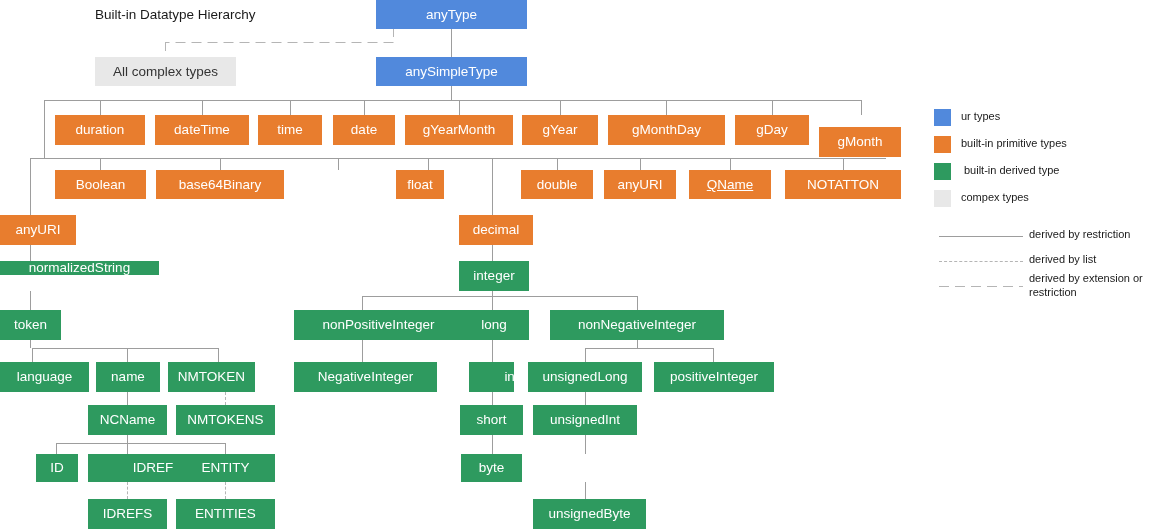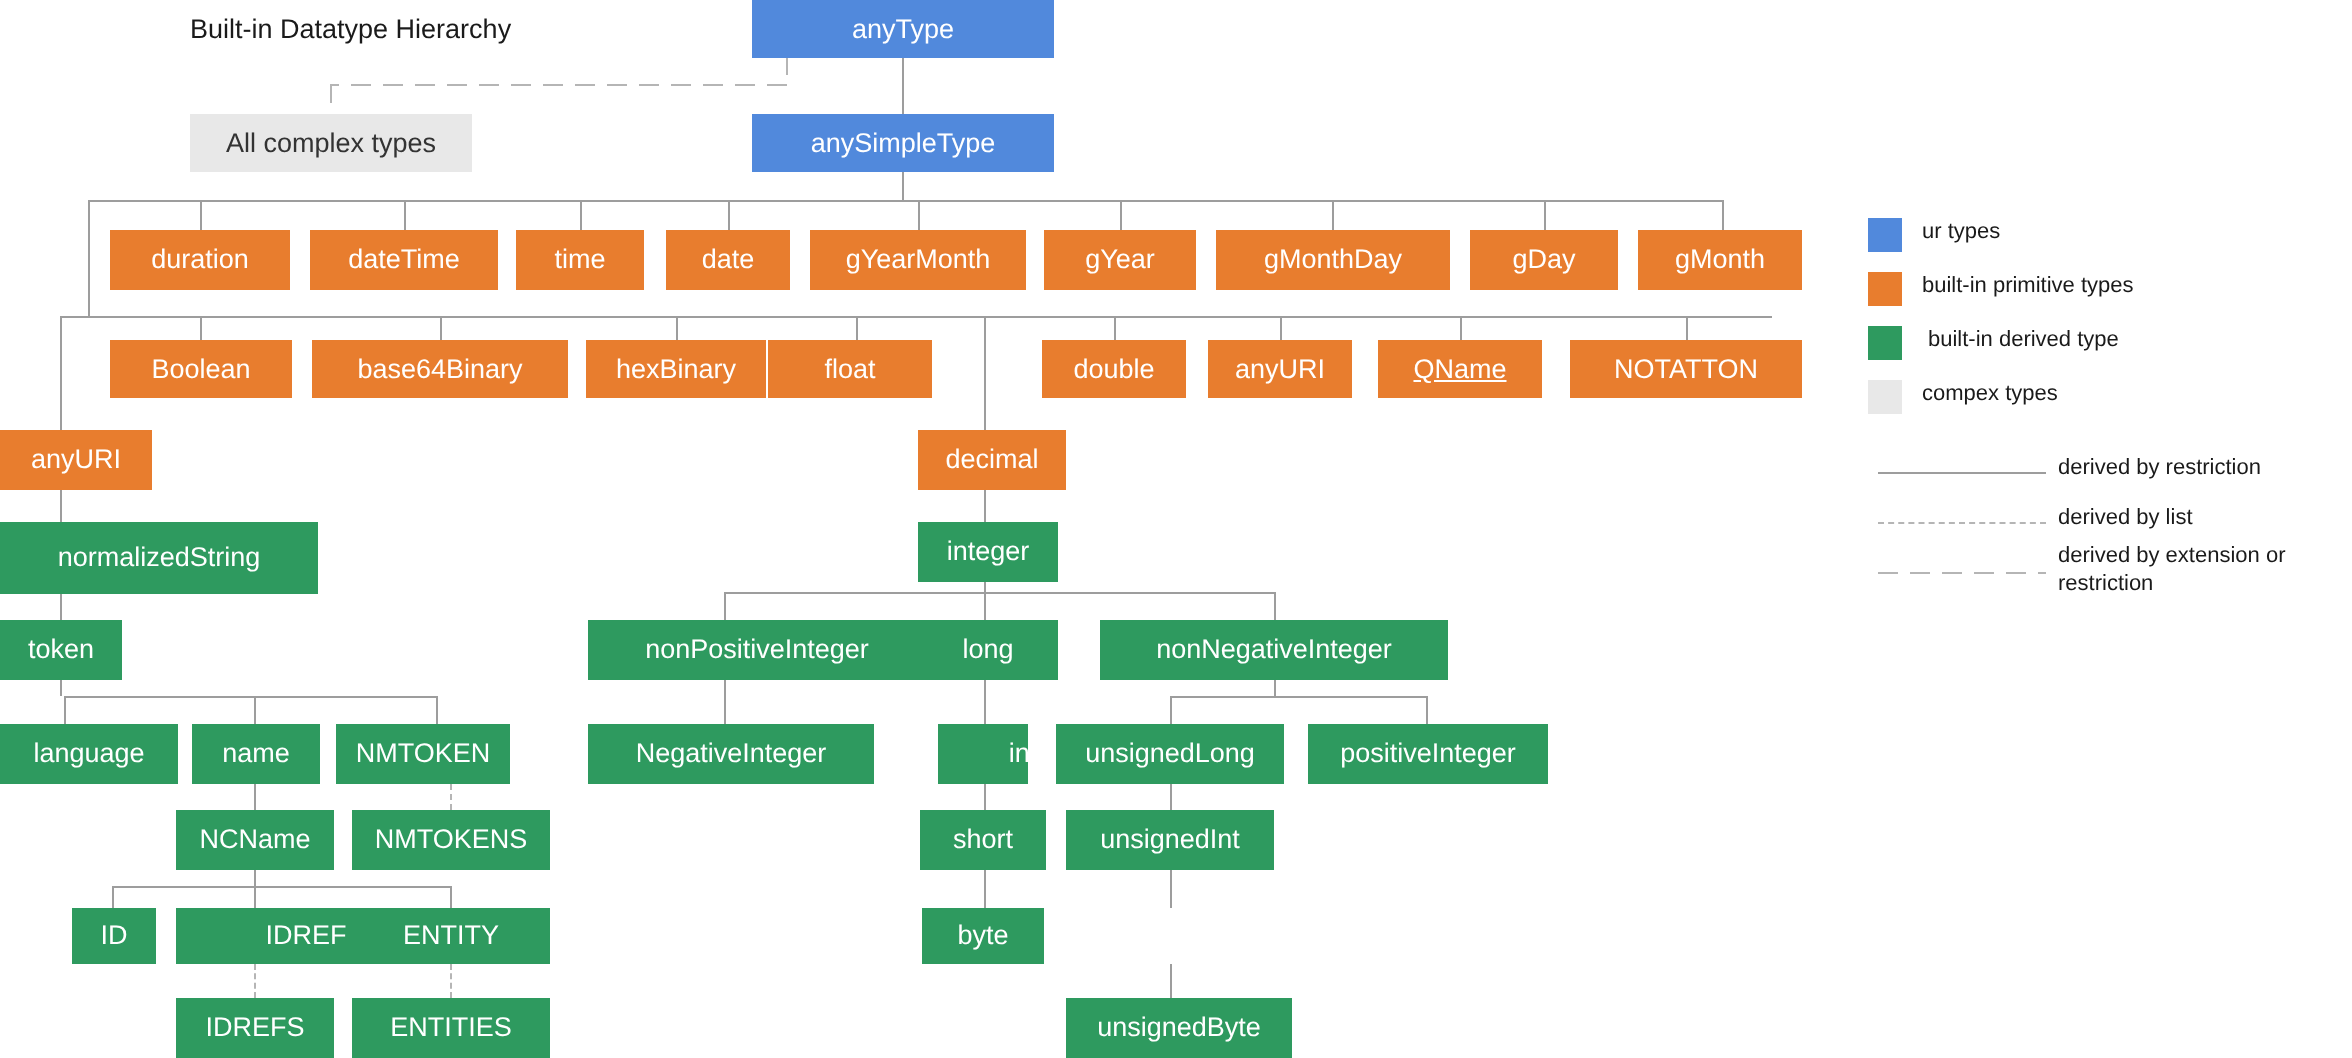--- a/index.html
+++ b/index.html
@@ -151,35 +151,34 @@
   <div class="node complex" style="left:95px;top:57px;width:141px;height:29px;">All complex types</div>
 
   <div class="node prim" style="left:155px;top:115px;width:94px;height:30px;">dateTime</div>
   <div class="node prim" style="left:55px;top:115px;width:90px;height:30px;">duration</div>
   <div class="node prim" style="left:258px;top:115px;width:64px;height:30px;">time</div>
   <div class="node prim" style="left:333px;top:115px;width:62px;height:30px;">date</div>
   <div class="node prim" style="left:405px;top:115px;width:108px;height:30px;">gYearMonth</div>
   <div class="node prim" style="left:522px;top:115px;width:76px;height:30px;">gYear</div>
   <div class="node prim" style="left:608px;top:115px;width:117px;height:30px;">gMonthDay</div>
   <div class="node prim" style="left:735px;top:115px;width:74px;height:30px;">gDay</div>
-  <div class="node prim" style="left:819px;top:115px;width:82px;height:30px;">gMonth</div>
+  <div class="node prim" style="left:819px;top:127px;width:82px;height:30px;">gMonth</div>
 
   <div class="node prim" style="left:55px;top:170px;width:91px;height:29px;">Boolean</div>
   <div class="node prim" style="left:156px;top:170px;width:128px;height:29px;">base64Binary</div>
-  <div class="node prim" style="left:293px;top:170px;width:90px;height:29px;">hexBinary</div>
-  <div class="node prim" style="left:384px;top:170px;width:82px;height:29px;">float</div>
+  <div class="node prim" style="left:396px;top:170px;width:48px;height:29px;">float</div>
   <div class="node prim" style="left:521px;top:170px;width:72px;height:29px;">double</div>
   <div class="node prim" style="left:604px;top:170px;width:72px;height:29px;">anyURI</div>
   <div class="node prim" style="left:689px;top:170px;width:82px;height:29px;text-decoration:underline;">QName</div>
   <div class="node prim" style="left:785px;top:170px;width:116px;height:29px;">NOTATTON</div>
 
   <div class="node prim" style="left:0px;top:215px;width:76px;height:30px;">anyURI</div>
   <div class="node prim" style="left:459px;top:215px;width:74px;height:30px;">decimal</div>
 
-  <div class="node deriv" style="left:0px;top:261px;width:159px;height:36px;">normalizedString</div>
+  <div class="node deriv" style="left:0px;top:261px;width:159px;height:14px;">normalizedString</div>
   <div class="node deriv" style="left:459px;top:261px;width:70px;height:30px;">integer</div>
 
   <div class="node deriv" style="left:0px;top:310px;width:61px;height:30px;">token</div>
 
   <div class="node deriv" style="left:294px;top:310px;width:169px;height:30px;">nonPositiveInteger</div>
   <div class="node deriv" style="left:459px;top:310px;width:70px;height:30px;">long</div>
   <div class="node deriv" style="left:550px;top:310px;width:174px;height:30px;">nonNegativeInteger</div>
 
   <div class="node deriv" style="left:0px;top:362px;width:89px;height:30px;">language</div>
   <div class="node deriv" style="left:96px;top:362px;width:64px;height:30px;">name</div>

